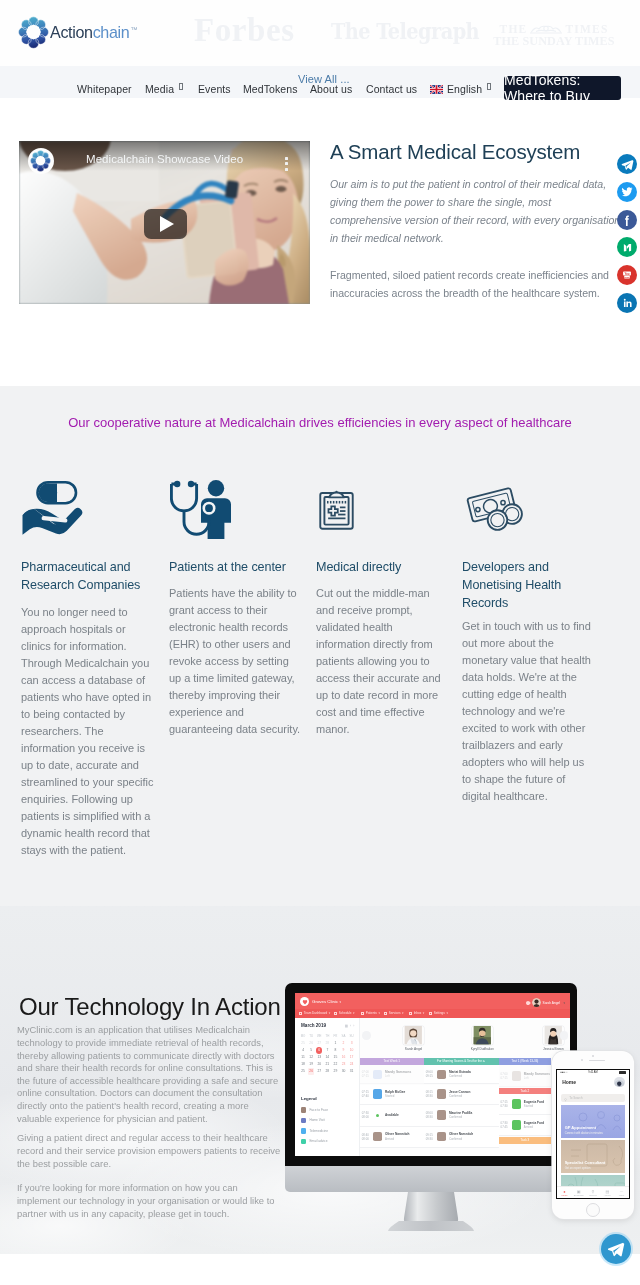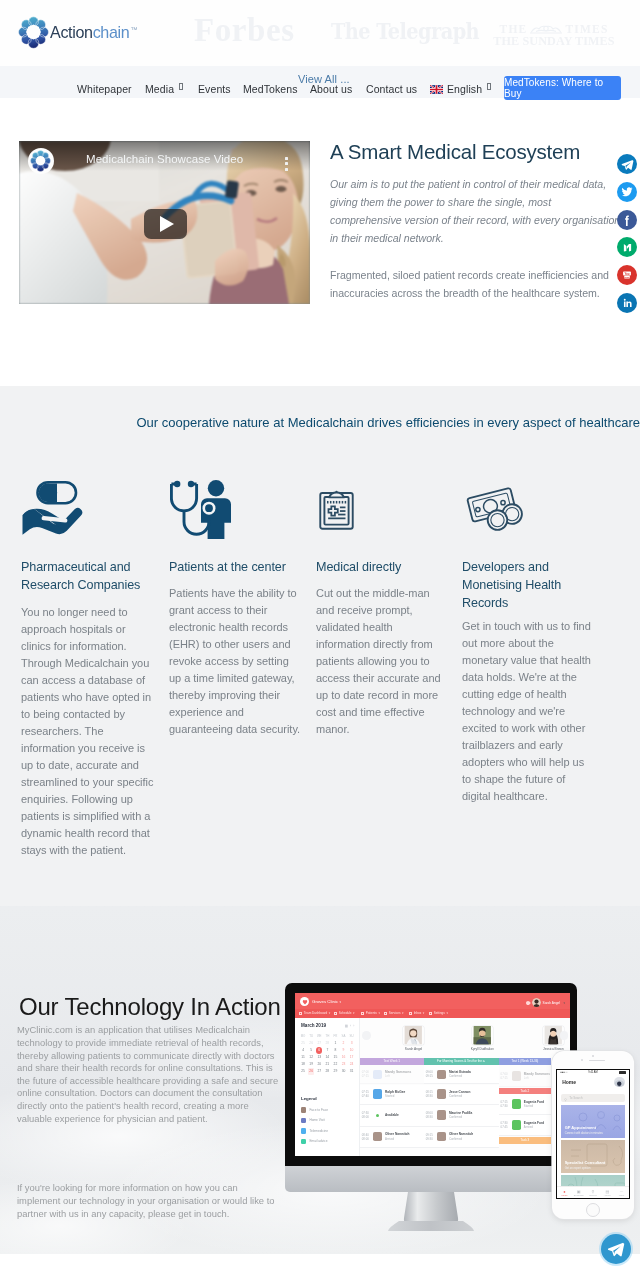--- a/index.html
+++ b/index.html
@@ -73,22 +73,22 @@
   .hero-p.p1 { margin-top:12px;font-style:italic; }
   .hero-p.p2 { margin-top:19px; }
   .hero-p.p3 { margin-top:19px; }
 
   .social { position:absolute; left:617px; top:56px; }
   .soc { width:20px; height:20px; border-radius:50%; margin-bottom:7.8px;
          display:flex; align-items:center; justify-content:center; }
 
   
   .features { position:relative; background:#f1f2f3; height:520px; }
-  .tagline { position:absolute; left:0; right:0; top:29px; text-align:right;
-             font-size:13px; color:#0c4a6e; letter-spacing:0.01px; }
+  .tagline { position:absolute; left:0; right:0; top:29px; text-align:center;
+             font-size:13px; color:#a21caf; letter-spacing:0.01px; }
   .fcol { position:absolute; top:0; width:133px; }
   .ficon { position:absolute; top:88px; }
   .ftitle { position:absolute; font-size:12.6px; font-weight:normal; color:#1f4d68;
             line-height:18px; letter-spacing:-0.1px; }
   .fbody { position:absolute; font-size:11px; color:#7b8289; line-height:17px;
            letter-spacing:-0.03px;margin-top:8px; }
 
   
   .tech { position:relative; height:348px; background:#eceef0; overflow:hidden; }
   .tech-sky { position:absolute; inset:0; }
@@ -194,21 +194,21 @@
   .ph-tabs { position:absolute; left:0; right:0; bottom:0; height:12px; display:flex;
              border-top:0.5px solid #eee; background:#fff; }
   .ph-tab { flex:1; text-align:center; font-size:2.4px; color:#b9bdc1; padding-top:2px; }
   .ph-tab.on { color:#f4625f; }
 
   .float-tg { position:fixed; right:9px; bottom:21px; width:30px; height:30px;
               border-radius:50%; background:#2f97cf; display:flex; align-items:center;
               justify-content:center; box-shadow:0 0 0 2px rgba(138,207,243,0.45); z-index:20; }
 
   .cta { position:absolute; left:504px; top:76px; width:117px; height:24px;
-         background:#3b82f6; color:#fff; border-radius:3px; font-size:10px;
+         background:#0f172a; color:#fff; border-radius:3px; font-size:14px;
          display:flex; align-items:center; justify-content:center; letter-spacing:0.1px;
          z-index:5; }
 </style>
 </head>
 <body>
 
 <div class="topbar">
   <a class="logo">
     <svg width="31" height="33" viewBox="0 0 62 66">
       <defs>
@@ -567,20 +567,21 @@
       <ellipse cx="120" cy="230" rx="170" ry="60" fill="url(#cl1)" opacity="0.8"></ellipse>
       <ellipse cx="330" cy="285" rx="220" ry="70" fill="url(#cl1)" opacity="0.75"></ellipse>
       <ellipse cx="560" cy="215" rx="150" ry="55" fill="url(#cl1)" opacity="0.6"></ellipse>
       <ellipse cx="60" cy="320" rx="130" ry="48" fill="url(#cl1)" opacity="0.7"></ellipse>
       <ellipse cx="430" cy="190" rx="120" ry="40" fill="url(#cl1)" opacity="0.5"></ellipse>
       <ellipse cx="250" cy="150" rx="160" ry="45" fill="url(#cl1)" opacity="0.35"></ellipse>
     </svg>
   </div>
   <h2 class="tech-title">Our Technology In Action</h2>
   <p class="tech-p" style="top:109px">MyClinic.com is an application that utilises Medicalchain technology to provide immediate retrieval of health records, thereby allowing patients to communicate directly with doctors and share their health records for online consultations. This is the future of accessible healthcare providing a safe and secure online consultation. Doctors can document the consultation directly onto the patient's health record, creating a more valuable experience for physician and patient.</p>
+  <p class="tech-p" style="top:217px">Giving a patient direct and regular access to their healthcare record and their service provision empowers patients to receive the best possible care.</p>
 
   <div class="imac">
     <div class="imac-bezel"></div>
     <div class="imac-screen">
     <div class="app">
       <div class="app-top"></div>
       <div class="app-top2"></div>
       <div class="app-logo">
         <svg width="6" height="6" viewBox="0 0 10 10">
               <path d="M5 9 C1 6 0.5 3.6 2.2 2.2 C3.4 1.2 4.5 2 5 2.8 C5.5 2 6.6 1.2 7.8 2.2 C9.5 3.6 9 6 5 9 Z" fill="#f2605f"></path>

